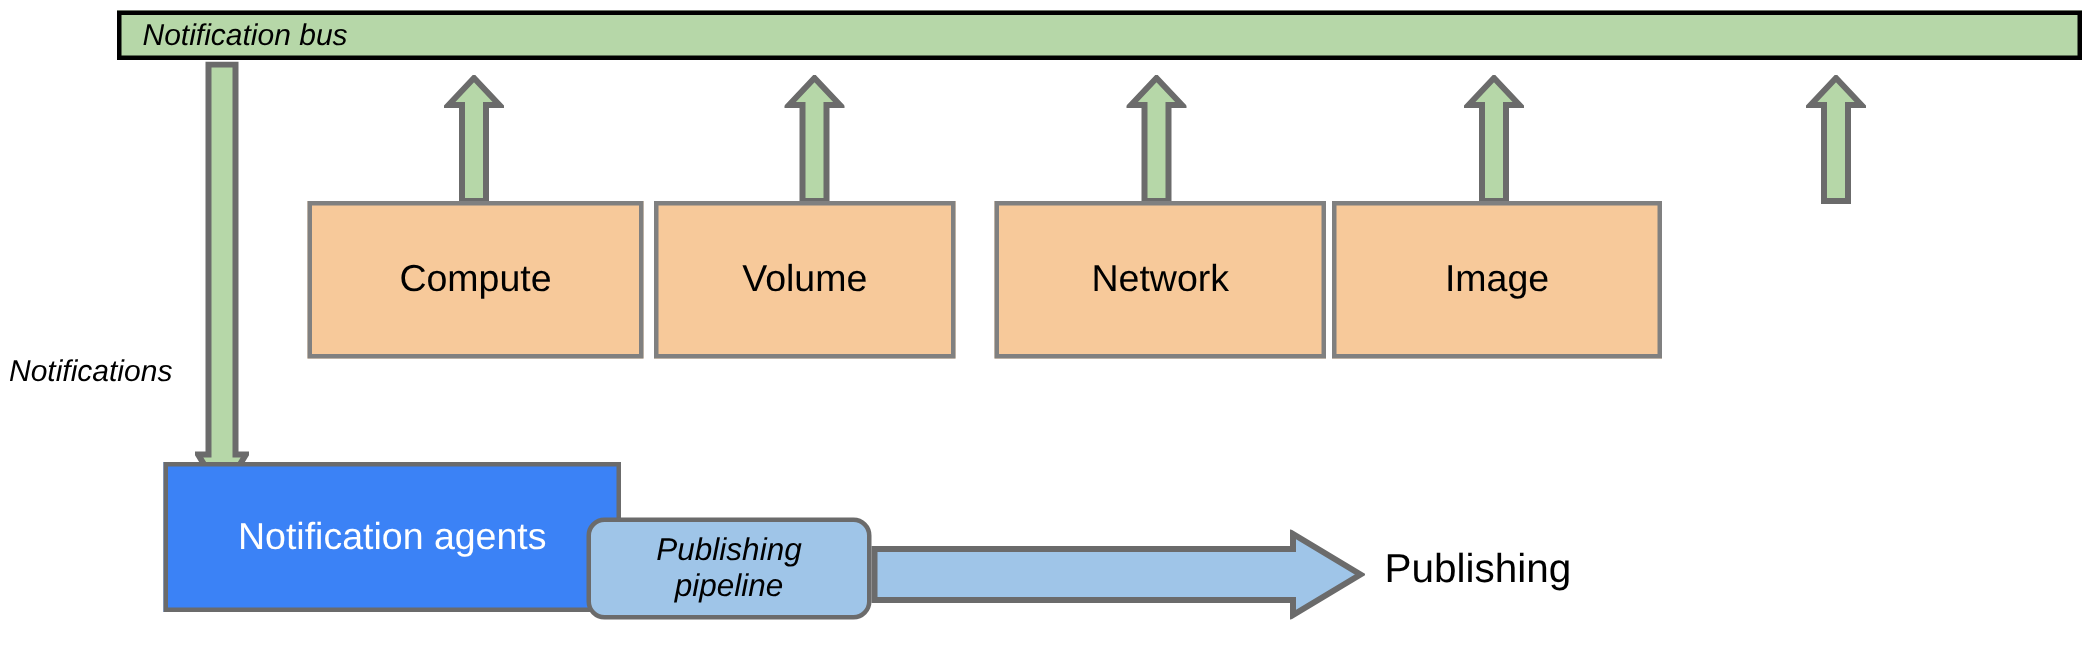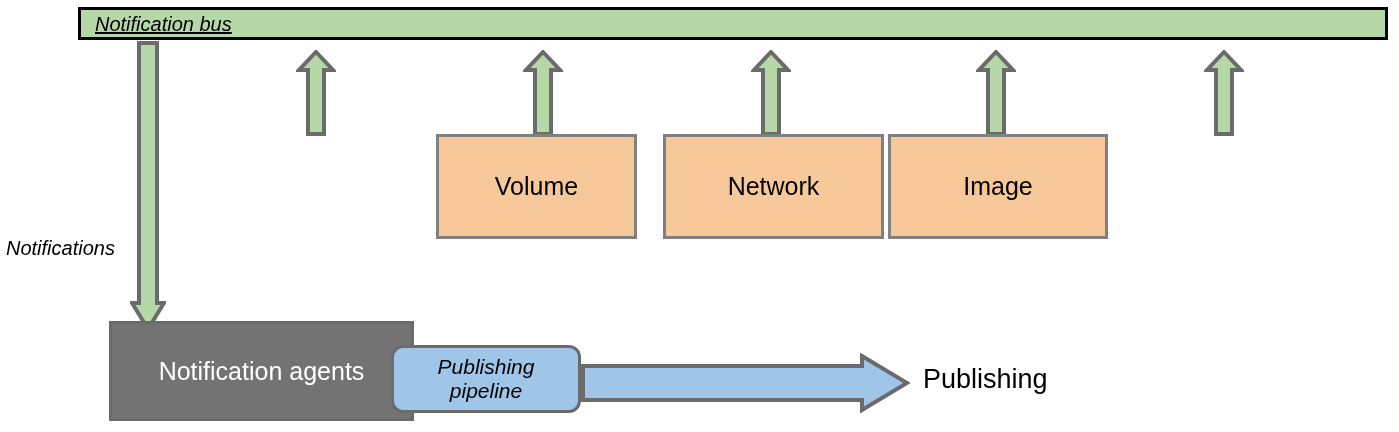--- a/index.html
+++ b/index.html
@@ -33,21 +33,20 @@
     display: flex;
     align-items: center;
   }
   .bus-label {
     font-style: italic;
     font-size: 20px;
     color: #000000;
     padding-left: 14px;
     line-height: 1;
     white-space: nowrap;
-    text-decoration: underline;
   }
 
   
   .service-box {
     top: 134px;
     height: 105px;
     background: #f7c99a;
     border: 3px solid #808080;
     box-sizing: border-box;
     display: flex;
@@ -84,24 +83,24 @@
     font-style: italic;
     font-size: 20px;
     color: #000000;
     white-space: nowrap;
     line-height: 1;
   }
 
   
   .agents-box {
     left: 109px;
-    top: 321px;
+    top: 308px;
     width: 305px;
     height: 100px;
-    background: #737373;
+    background: #3b82f6;
     border: 3px solid #6b6b6b;
     box-sizing: border-box;
     display: flex;
     align-items: center;
     justify-content: center;
   }
   .agents-label {
     font-size: 25px;
     color: #ffffff;
     white-space: nowrap;
@@ -185,20 +184,23 @@
   </div>
 
   <div class="abs down-arrow">
     <svg width="36" height="290" viewBox="0 0 36 290" xmlns="http://www.w3.org/2000/svg">
       <polygon points="9,2 27,2 27,262 34,262 18,288 2,262 9,262" fill="#b6d7a8" stroke="#6b6b6b" stroke-width="4" stroke-linejoin="miter"></polygon>
     </svg>
   </div>
 
   <span class="abs notifications-label">Notifications</span>
 
+  <div class="abs service-box" style="left:205px; width:224px">
+    <span class="service-label">Compute</span>
+  </div>
   <div class="abs service-box" style="left:436px; width:201px">
     <span class="service-label">Volume</span>
   </div>
   <div class="abs service-box" style="left:888px; width:220px">
     <span class="service-label">Image</span>
   </div>
   <div class="abs service-box" style="left:663px; width:221px">
     <span class="service-label">Network</span>
   </div>
 

